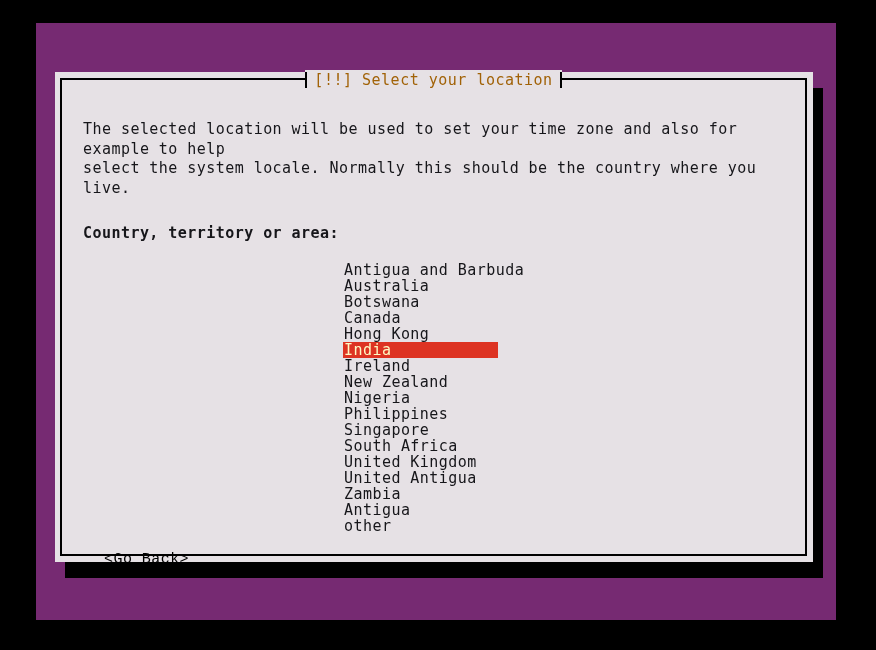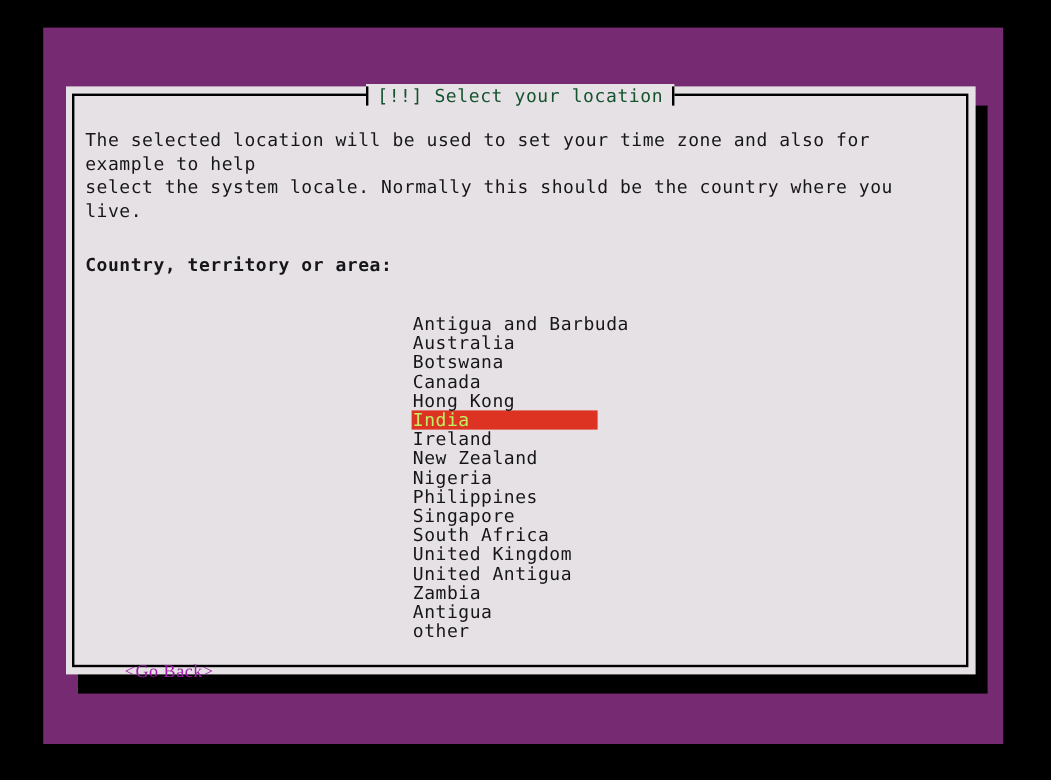--- a/index.html
+++ b/index.html
@@ -73,21 +73,21 @@
     pointer-events: none;
   }
   #title-inner {
     display: inline-block;
     background: #e6e1e5;
     padding: 0 9px;
     position: relative;
     top: -9px;
   }
   #dialog-title {
-    color: #14532d;
+    color: #a16207;
     font-size: 15px;
     line-height: 18px;
     letter-spacing: 0.5px;
     white-space: pre;
   }
   
   #title-inner::before,
   #title-inner::after {
     content: "";
     position: absolute;
@@ -107,21 +107,21 @@
     right: 9px;
     bottom: 6px;
   }
 
   .para {
     color: #16161a;
     font-size: 15px;
     line-height: 19.5px;
     letter-spacing: 0.45px;
     white-space: pre-wrap;
-    margin: 0;
+    margin: 12px;
   }
   #para1 { position: absolute; left: 0px;  top: 0px;  }
   #para2 { position: absolute; left: 0px;  top: 52px; }
   #prompt-label { position: absolute; left: 0px; top: 104px; font-weight: bold; }
 
   
   #country-list {
     position: absolute;
     left: 272px;
     top: 154px;
@@ -134,38 +134,38 @@
     letter-spacing: 0.45px;
     color: #16161a;
     white-space: pre;
     display: block;
     width: -moz-fit-content;
     width: fit-content;
     padding: 0 1px;
   }
   .country-row.selected {
     background: #dd3322;
-    color: #bef264;
+    color: #fef9c3;
     min-width: 153px;
   }
 
   
   #go-back {
     position: absolute;
     left: 33px;
     top: 443px;
     font-size: 15px;
     line-height: 18px;
     letter-spacing: 0.45px;
-    color: #a21caf;
+    color: #000000;
     white-space: pre;
     background: transparent;
     border: 0;
     padding: 0;
-    font-family: Liberation Serif, serif;
+    font-family: Liberation Mono, monospace;
   }
 
   
   #status-bar {
     position: absolute;
     left: 36px;
     top: 598px;
     width: 800px;
     height: 22px;
     background: #762a72;

